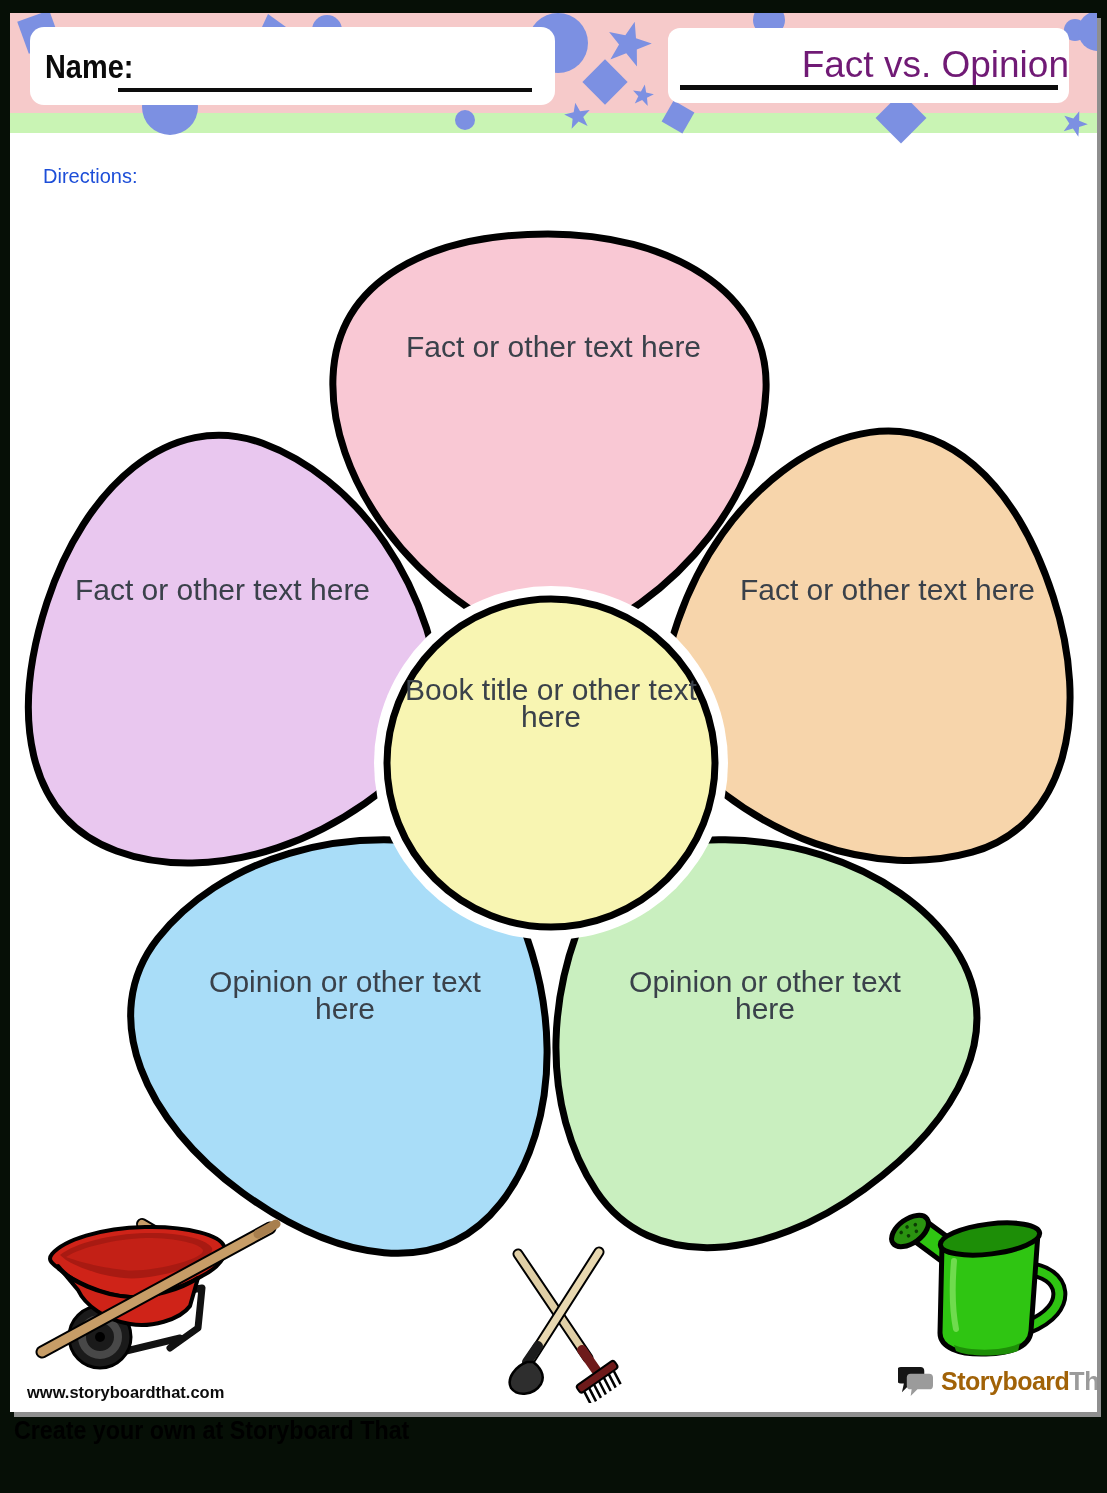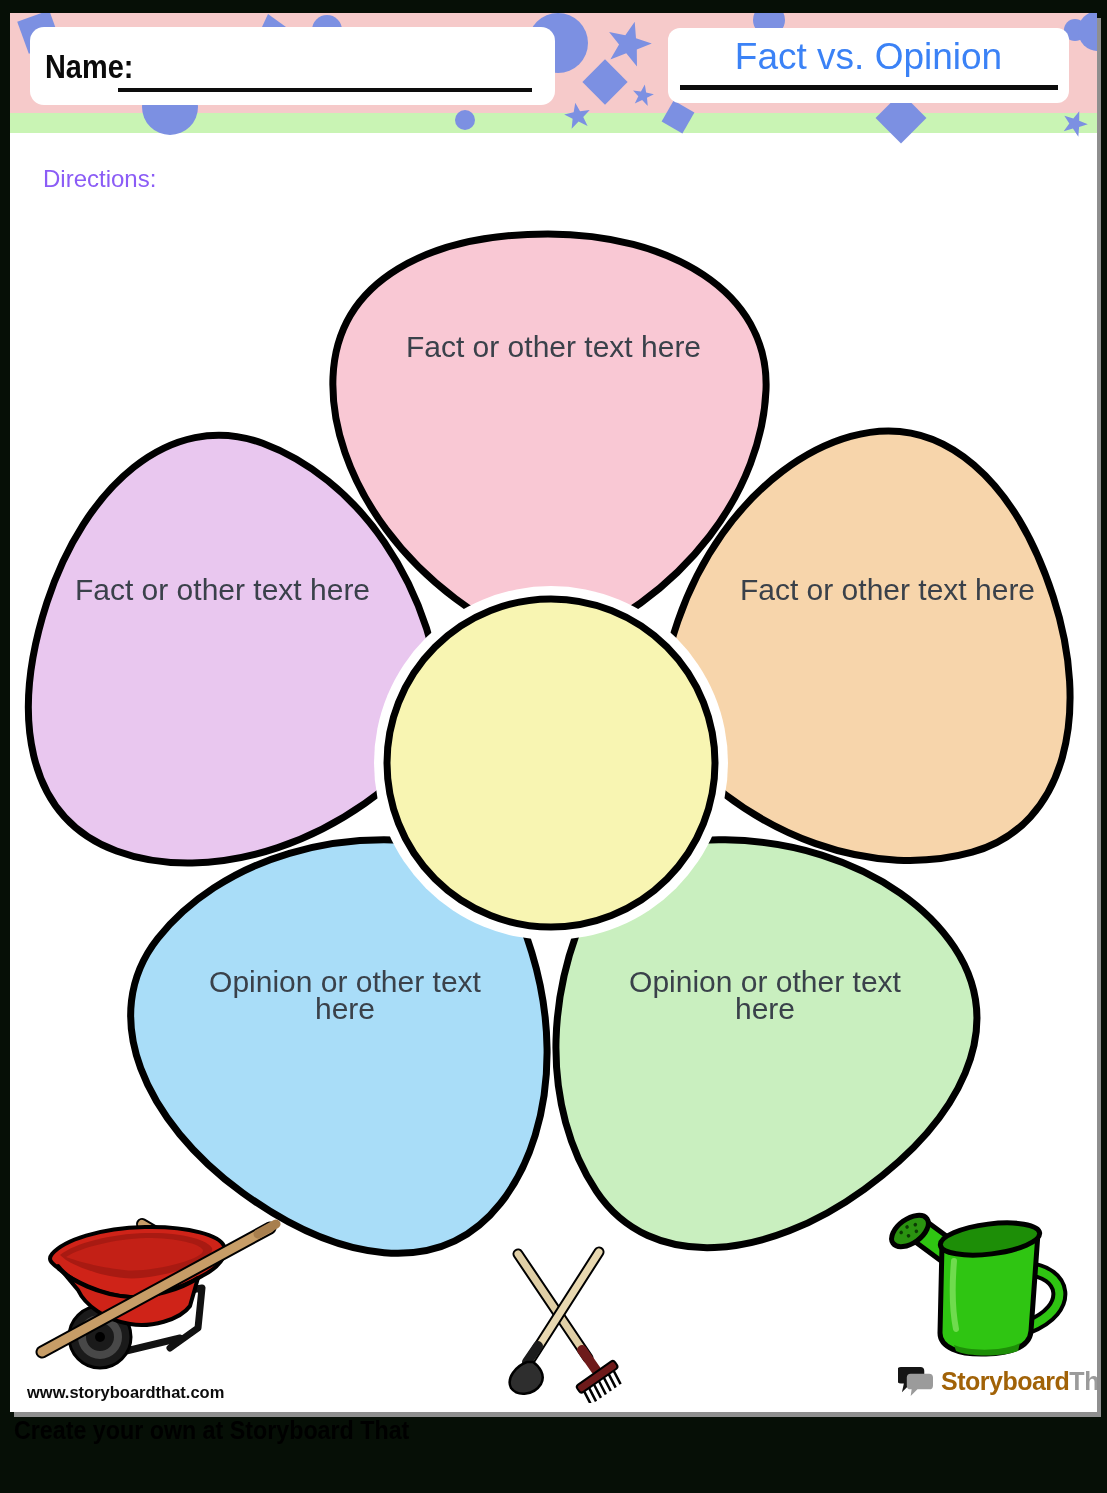--- a/index.html
+++ b/index.html
@@ -12,24 +12,24 @@
   .decor{position:absolute;z-index:1;}
   .decor.circle{border-radius:50%;}
   .decor.star{clip-path:polygon(50% 2%,62% 36%,98% 38%,70% 59%,80% 95%,50% 73%,20% 95%,30% 59%,2% 38%,38% 36%);}
   .decor.triangle{clip-path:polygon(0% 100%,25% 0%,100% 100%);}
   .hdr-box{position:absolute;background:#fff;z-index:2;}
   .name-box{left:20px;top:14px;width:525px;height:78px;border-radius:14px;}
   .name-label{position:absolute;left:15px;top:20px;font-size:34px;font-weight:bold;color:#0a0a0a;
               transform:scaleX(0.85);transform-origin:left center;white-space:nowrap;}
   .name-line{position:absolute;left:88px;top:61px;width:414px;height:4px;background:#0d0d0d;}
   .title-box{left:658px;top:15px;width:401px;height:75px;border-radius:12px;}
-  .title-text{position:absolute;left:0;top:8px;width:100%;text-align:center;
-              font-size:37px;color:#3b82f6;}
+  .title-text{position:absolute;left:0;top:16px;width:100%;text-align:right;
+              font-size:37px;color:#701a75;}
   .title-line{position:absolute;left:12px;top:57px;width:378px;height:5px;background:#0d0d0d;}
-  .directions{position:absolute;left:33px;top:152px;font-size:24px;color:#8b5cf6;z-index:2;text-align:right;}
+  .directions{position:absolute;left:33px;top:152px;font-size:20px;color:#1d4ed8;z-index:2;text-align:right;}
   .flower-svg{position:absolute;left:10px;top:217px;width:1060px;height:1060px;z-index:1;}
   .flower-label{position:absolute;z-index:3;text-align:center;color:#3a414a;
                 font-size:30px;line-height:27px;}
   .lbl-top{left:366px;top:320px;width:355px;}
   .lbl-left{left:35px;top:563px;width:355px;}
   .lbl-right{left:700px;top:563px;width:355px;}
   .lbl-bl{left:195px;top:955px;width:280px;}
   .lbl-br{left:615px;top:955px;width:280px;}
   .lbl-center{left:387px;top:663px;width:308px;}
   .art{position:absolute;z-index:2;}
@@ -93,20 +93,21 @@
       </g>
       <circle cx="531" cy="533" r="177" fill="#ffffff"></circle>
       <circle cx="531" cy="533" r="164" stroke="#000" stroke-width="7" fill="#f8f5b2"></circle>
     </svg>
 
     <div class="flower-label lbl-top">Fact or other text here</div>
     <div class="flower-label lbl-left">Fact or other text here</div>
     <div class="flower-label lbl-right">Fact or other text here</div>
     <div class="flower-label lbl-bl">Opinion or other text here</div>
     <div class="flower-label lbl-br">Opinion or other text here</div>
+    <div class="flower-label lbl-center">Book title or other text here</div>
 
     <svg class="art wheelbarrow" viewBox="0 0 270 170">
       <path d="M112,14 L160,42" stroke="#000" stroke-width="12" stroke-linecap="round"></path>
       <path d="M112,14 L160,42" stroke="#c79d67" stroke-width="8" stroke-linecap="round"></path>
       <path d="M135,80 L78,128 M150,82 L172,78 L168,118 L140,138 M92,142 L150,128" stroke="#111" stroke-width="7" fill="none" stroke-linecap="round" stroke-linejoin="round"></path>
       <circle cx="70" cy="127" r="31" fill="#1a1a1a" stroke="#000" stroke-width="3"></circle>
       <circle cx="70" cy="127" r="18" fill="none" stroke="#484848" stroke-width="8"></circle>
       <circle cx="70" cy="127" r="5" fill="#000"></circle>
       <path d="M22,44 C34,30 70,18 115,17 C160,16 190,26 194,36 C198,46 188,58 172,66 C152,78 120,88 100,87 C72,85 40,70 28,58 C20,52 18,49 22,44 Z" fill="#cf2318" stroke="#000" stroke-width="4" stroke-linejoin="round"></path>
       <path d="M30,45 C45,33 80,24 116,23 C152,22 178,30 182,38 C184,44 172,52 156,58 C136,65 110,70 94,68 C70,66 45,56 36,50 Z" fill="#a81a12"></path>

